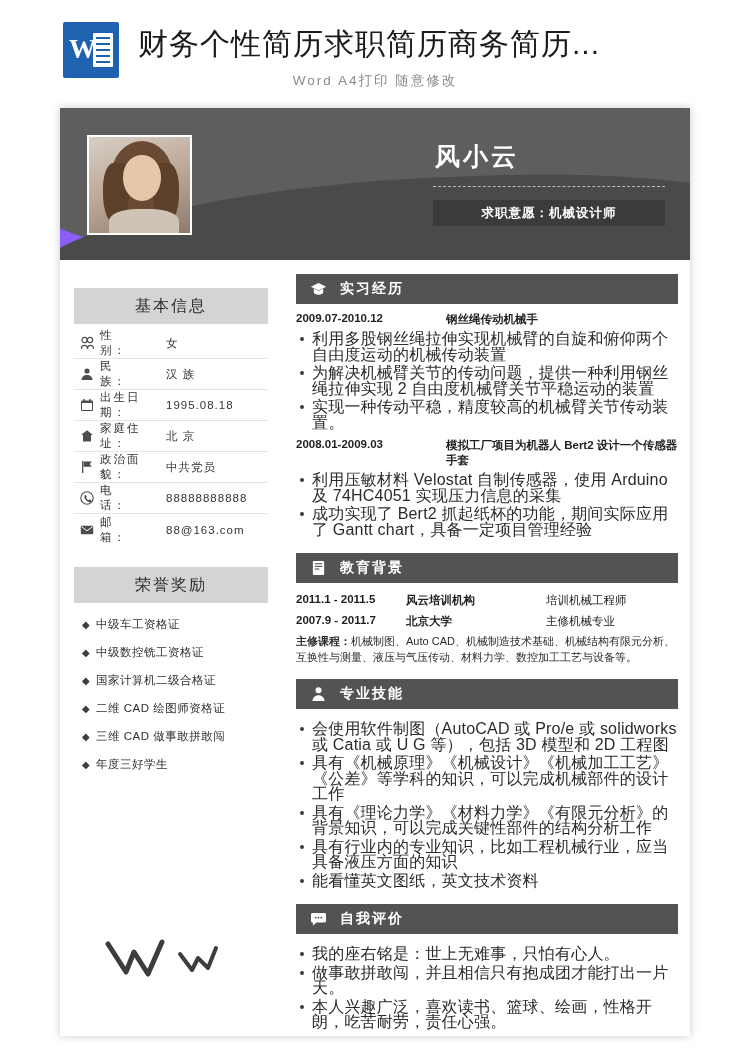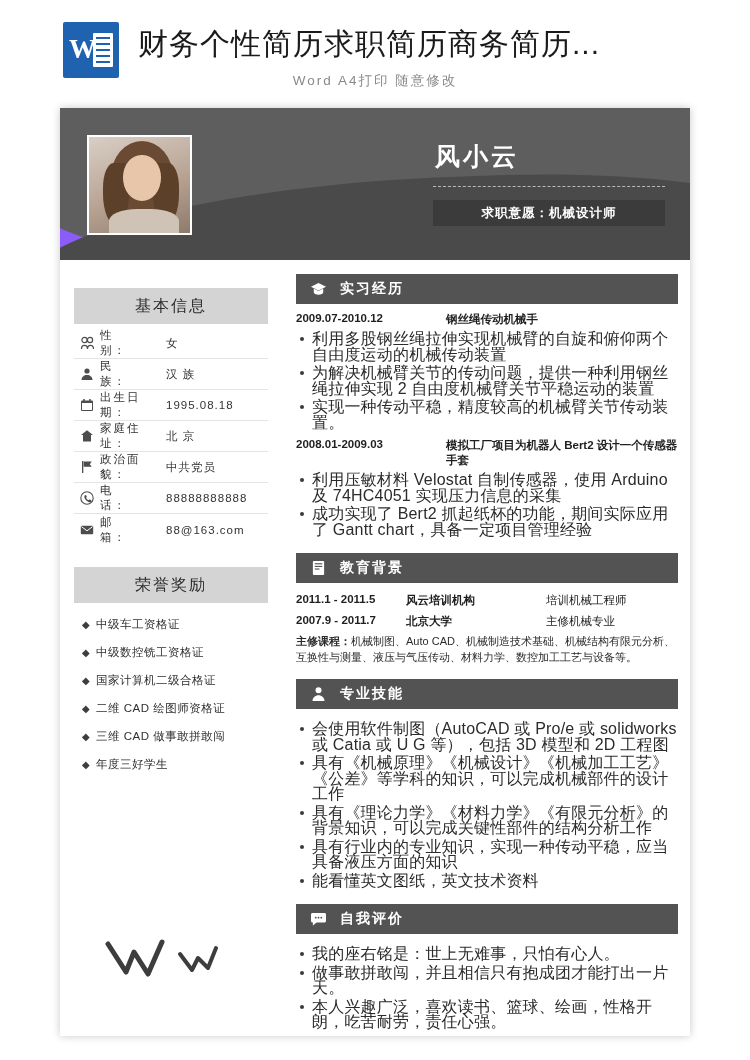--- a/index.html
+++ b/index.html
@@ -435,21 +435,21 @@
               <path d="M1.6 16c0-3.6 2.9-6.2 6.4-6.2s6.4 2.6 6.4 6.2z" fill="#ffffff"></path>
             </svg>
         </div>
         <div class="stitle">专业技能</div>
       </div>
       <div class="sec-body" style="margin-top:12px">
         <ul class="bullets">
           <li>会使用软件制图（AutoCAD 或 Pro/e 或 solidworks 或 Catia 或 U G 等），包括 3D 模型和 2D 工程图</li>
           <li>具有《机械原理》《机械设计》《机械加工工艺》《公差》等学科的知识，可以完成机械部件的设计工作</li>
           <li>具有《理论力学》《材料力学》《有限元分析》的背景知识，可以完成关键性部件的结构分析工作</li>
-          <li>具有行业内的专业知识，实现一种传动平稳，应当具备液压方面的知识</li>
+          <li>具有行业内的专业知识，比如工程机械行业，应当具备液压方面的知识</li>
           <li>能看懂英文图纸，英文技术资料</li>
         </ul>
       </div>
 
       <div class="sec-head" style="margin-top:16px">
         <div class="sicon">
           <svg width="17" height="15" viewBox="0 0 18 16">
               <path d="M1 2.6C1 1.7 1.7 1 2.6 1h12.8c.9 0 1.6.7 1.6 1.6v7c0 .9-.7 1.6-1.6 1.6H7l-4 3.2v-3.2H2.6C1.7 11.2 1 10.5 1 9.6z" fill="#ffffff"></path>
               <circle cx="6" cy="6" r="1" fill="#535353"></circle>
               <circle cx="9" cy="6" r="1" fill="#535353"></circle>

